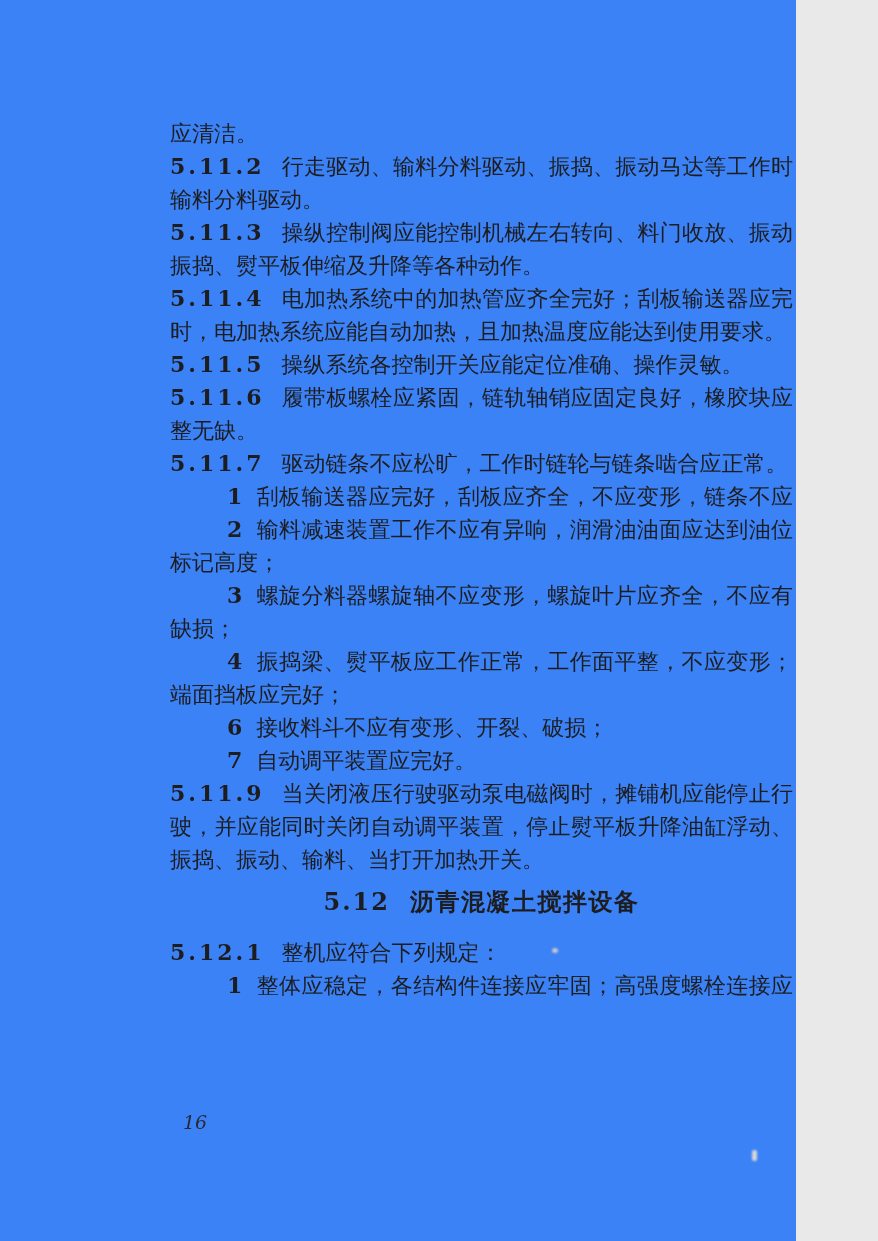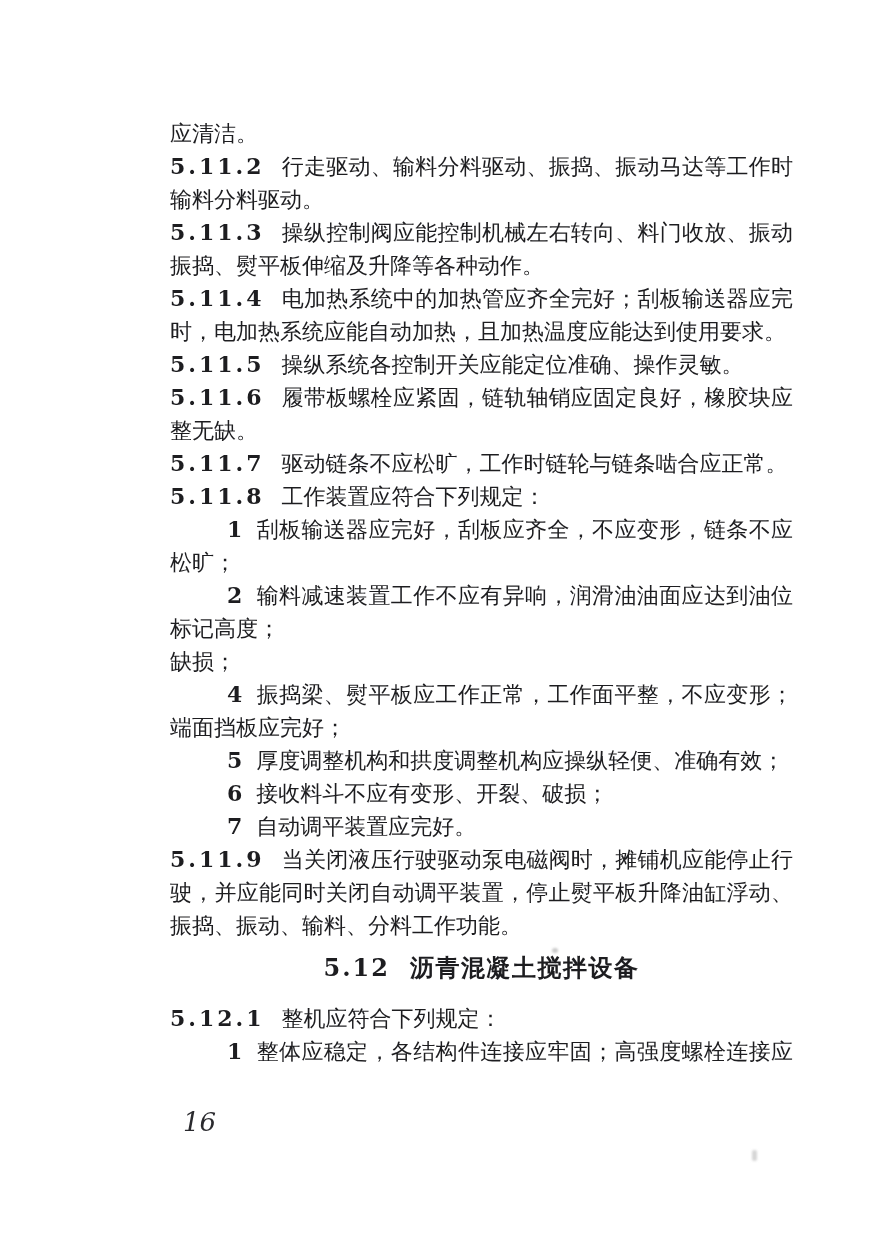--- a/index.html
+++ b/index.html
@@ -1,19 +1,19 @@
 <!DOCTYPE html>
 <html><head>
 <meta charset="utf-8">
 <style>
   html,body{margin:0;padding:0;background:#e9e9e9;}
   .page{
     position:relative;
-    width:878px;height:1241px;
-    background:#ffffff;
+    width:796px;height:1241px;
+    background:#3b82f6;
     overflow:hidden;
     font-family:"DejaVu Serif","Liberation Serif",serif;
     color:#1d1d20;
   }
   .content{
     position:absolute;
     left:170px;top:117px;
     width:623px;
   }
   .line{
@@ -54,21 +54,21 @@
   }
   .h-title{
     font-family:Liberation Mono, monospace;
     font-size:24px;
     letter-spacing:1.5px;
   }
   .pagenum{
     position:absolute;
     left:183px;top:1105px;
     font-style:italic;
-    font-size:26px;
+    font-size:19px;
     line-height:34px;
     color:#2a2a2e;
   }
   .speck{
     position:absolute;
     background:#c9c9c9;
     border-radius:50%;
     filter:blur(1px);
   }
   .speck.s1{left:552px;top:948px;width:6px;height:5px;}
@@ -83,34 +83,32 @@
       <div class="line fill"><span class="num">5.11.2</span><span>行走驱动、输料分料驱动、振捣、振动马达等工作时应</span></div>
       <div class="line"><span>输料分料驱动。</span></div>
       <div class="line fill"><span class="num">5.11.3</span><span>操纵控制阀应能控制机械左右转向、料门收放、振动及</span></div>
       <div class="line"><span>振捣、熨平板伸缩及升降等各种动作。</span></div>
       <div class="line fill"><span class="num">5.11.4</span><span>电加热系统中的加热管应齐全完好；刮板输送器应完好</span></div>
       <div class="line"><span>时，电加热系统应能自动加热，且加热温度应能达到使用要求。</span></div>
       <div class="line"><span class="num">5.11.5</span><span>操纵系统各控制开关应能定位准确、操作灵敏。</span></div>
       <div class="line fill"><span class="num">5.11.6</span><span>履带板螺栓应紧固，链轨轴销应固定良好，橡胶块应完</span></div>
       <div class="line"><span>整无缺。</span></div>
       <div class="line"><span class="num">5.11.7</span><span>驱动链条不应松旷，工作时链轮与链条啮合应正常。</span></div>
-      <div class="line"><span class="num">5.11.8</span><span>工作装置应符合下列规定：</span></div>
       <div class="line fill"><span class="item-num">1</span><span>刮板输送器应完好，刮板应齐全，不应变形，链条不应</span></div>
-      <div class="line"><span>松旷；</span></div>
       <div class="line fill"><span class="item-num">2</span><span>输料减速装置工作不应有异响，润滑油油面应达到油位</span></div>
       <div class="line"><span>标记高度；</span></div>
+      <div class="line fill"><span class="item-num">3</span><span>螺旋分料器螺旋轴不应变形，螺旋叶片应齐全，不应有</span></div>
       <div class="line"><span>缺损；</span></div>
       <div class="line fill"><span class="item-num">4</span><span>振捣梁、熨平板应工作正常，工作面平整，不应变形；</span></div>
       <div class="line"><span>端面挡板应完好；</span></div>
-      <div class="line"><span class="item-num">5</span><span>厚度调整机构和拱度调整机构应操纵轻便、准确有效；</span></div>
       <div class="line"><span class="item-num">6</span><span>接收料斗不应有变形、开裂、破损；</span></div>
       <div class="line"><span class="item-num">7</span><span>自动调平装置应完好。</span></div>
       <div class="line fill"><span class="num">5.11.9</span><span>当关闭液压行驶驱动泵电磁阀时，摊铺机应能停止行</span></div>
       <div class="line fill"><span>驶，并应能同时关闭自动调平装置，停止熨平板升降油缸浮动、</span></div>
-      <div class="line"><span>振捣、振动、输料、分料工作功能。</span></div>
+      <div class="line"><span>振捣、振动、输料、当打开加热开关。</span></div>
       <div class="heading"><span class="h-num">5.12</span><span class="h-title">沥青混凝土搅拌设备</span></div>
       <div class="line"><span class="num">5.12.1</span><span>整机应符合下列规定：</span></div>
       <div class="line fill"><span class="item-num">1</span><span>整体应稳定，各结构件连接应牢固；高强度螺栓连接应</span></div>
     </div>
   <div class="pagenum">16</div>
   <div class="speck s1"></div>
   <div class="speck s2"></div>
 </div>
 
 </body></html>

